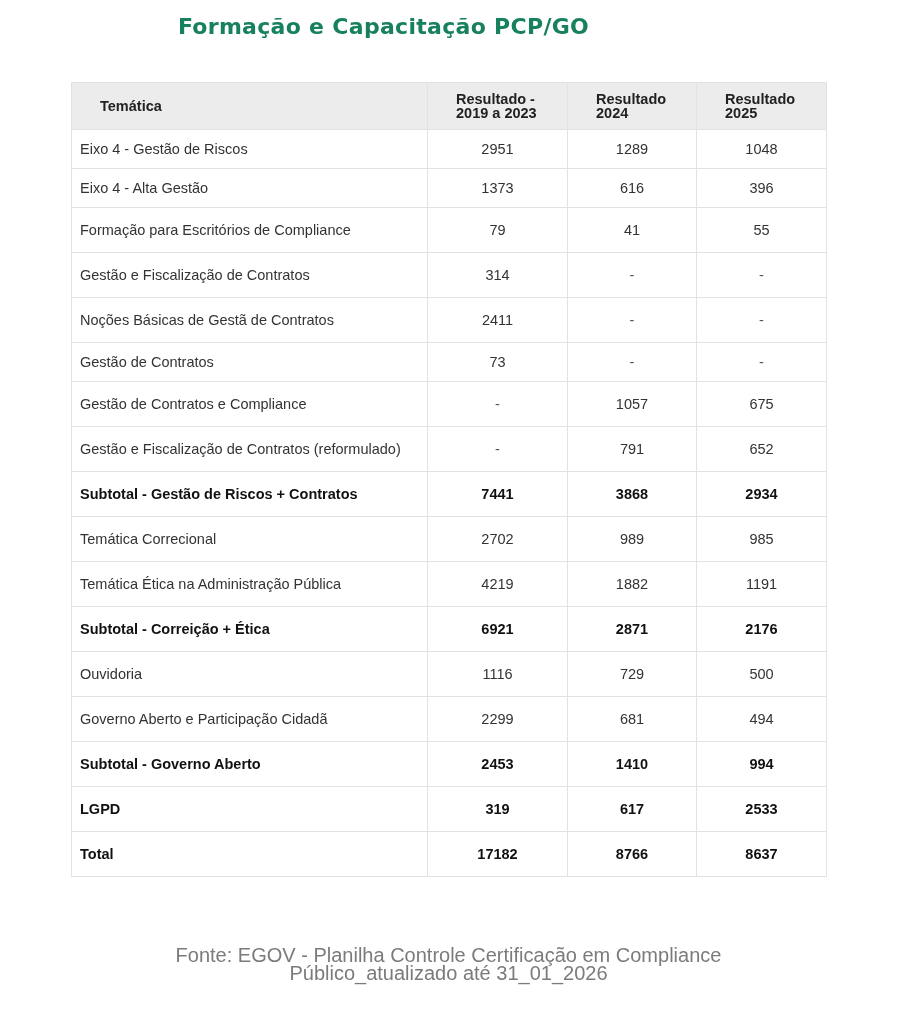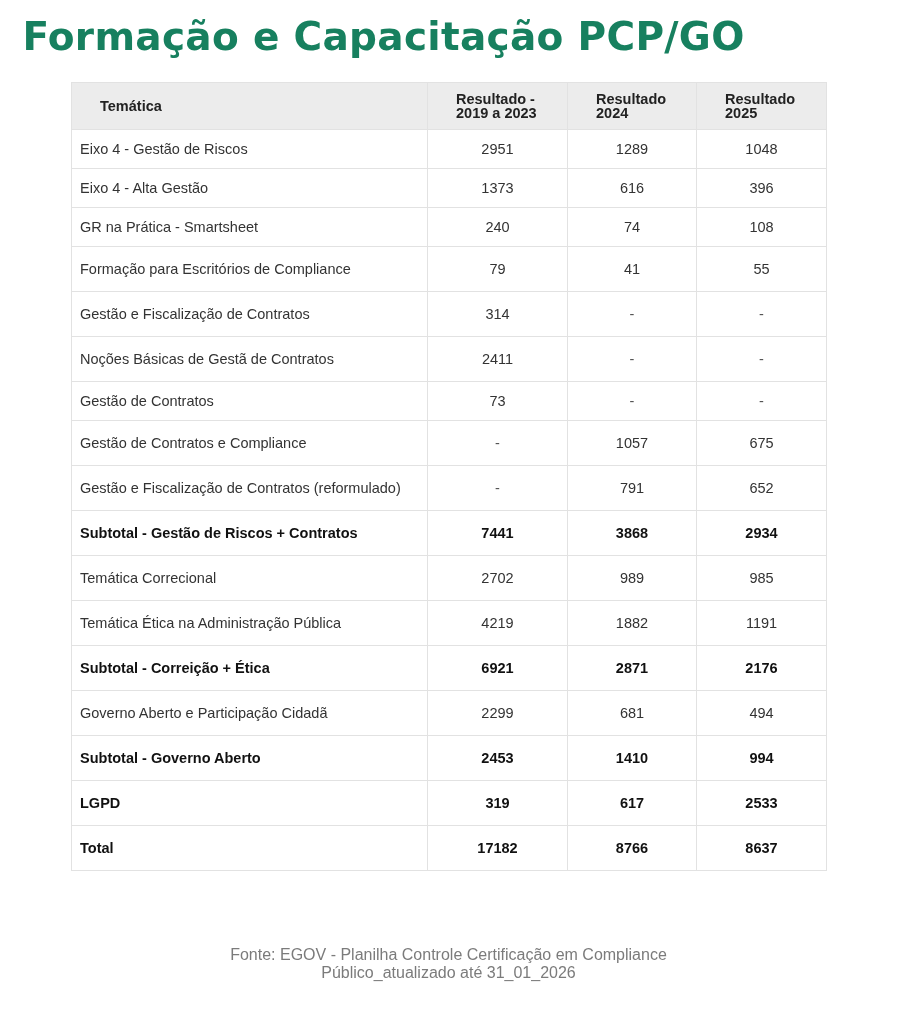--- a/index.html
+++ b/index.html
@@ -3,21 +3,21 @@
 <meta charset="utf-8">
 <style>
   html, body { margin: 0; padding: 0; background: #ffffff; }
   body {
     width: 897px; height: 1024px; position: relative; overflow: hidden;
     font-family: "Liberation Sans", "DejaVu Sans", sans-serif;
     color: #222222;
   }
   .title {
     position: absolute; left: 0; top: 14px; width: 767px;
-    text-align: center; font-size: 39px; font-weight: bold;
+    text-align: center; font-size: 22px; font-weight: bold;
     color: #17805f; letter-spacing: 0.3px;
     font-family: "DejaVu Sans", sans-serif;
   }
   table {
     position: absolute; left: 71px; top: 82px;
     width: 755px; border-collapse: collapse; table-layout: fixed;
   }
   col.c0 { width: 356px; }
   col.c1 { width: 140px; }
   col.c2 { width: 129px; }
@@ -32,21 +32,21 @@
     font-weight: bold; vertical-align: middle; color: #222; padding-left: 28px;
   }
   thead th.num { vertical-align: middle; padding-top: 0; }
   td { height: 38px; color: #333; vertical-align: middle; }
   tr.tall td { height: 44px; }
   td.num { text-align: center; }
   td.dash { text-align: center; color: #555; }
   tr.bold td { font-weight: bold; color: #111; }
   .footer {
     position: absolute; left: 0; top: 946px; width: 897px;
-    text-align: center; font-size: 16px; line-height: 18px; color: #7b7b7b;
+    text-align: center; font-size: 20px; line-height: 18px; color: #7b7b7b;
   }
 </style>
 </head>
 <body>
 
 <div class="title">Formação e Capacitação PCP/GO</div>
 
 <table>
   <colgroup>
       <col class="c0">
@@ -67,26 +67,20 @@
         <td>Eixo 4 - Gestão de Riscos</td>
         <td class="num">2951</td>
         <td class="num">1289</td>
         <td class="num">1048</td>
       </tr>
       <tr>
         <td>Eixo 4 - Alta Gestão</td>
         <td class="num">1373</td>
         <td class="num">616</td>
         <td class="num">396</td>
-      </tr>
-      <tr>
-        <td>GR na Prática - Smartsheet</td>
-        <td class="num">240</td>
-        <td class="num">74</td>
-        <td class="num">108</td>
       </tr>
       <tr class="tall">
         <td>Formação para Escritórios de Compliance</td>
         <td class="num">79</td>
         <td class="num">41</td>
         <td class="num">55</td>
       </tr>
       <tr class="tall">
         <td>Gestão e Fiscalização de Contratos</td>
         <td class="num">314</td>
@@ -135,20 +129,26 @@
         <td class="num">1882</td>
         <td class="num">1191</td>
       </tr>
       <tr class="bold tall">
         <td>Subtotal - Correição + Ética</td>
         <td class="num">6921</td>
         <td class="num">2871</td>
         <td class="num">2176</td>
       </tr>
       <tr class="tall">
+        <td>Ouvidoria</td>
+        <td class="num">1116</td>
+        <td class="num">729</td>
+        <td class="num">500</td>
+      </tr>
+      <tr class="tall">
         <td>Governo Aberto e Participação Cidadã</td>
         <td class="num">2299</td>
         <td class="num">681</td>
         <td class="num">494</td>
       </tr>
       <tr class="bold tall">
         <td>Subtotal - Governo Aberto</td>
         <td class="num">2453</td>
         <td class="num">1410</td>
         <td class="num">994</td>

